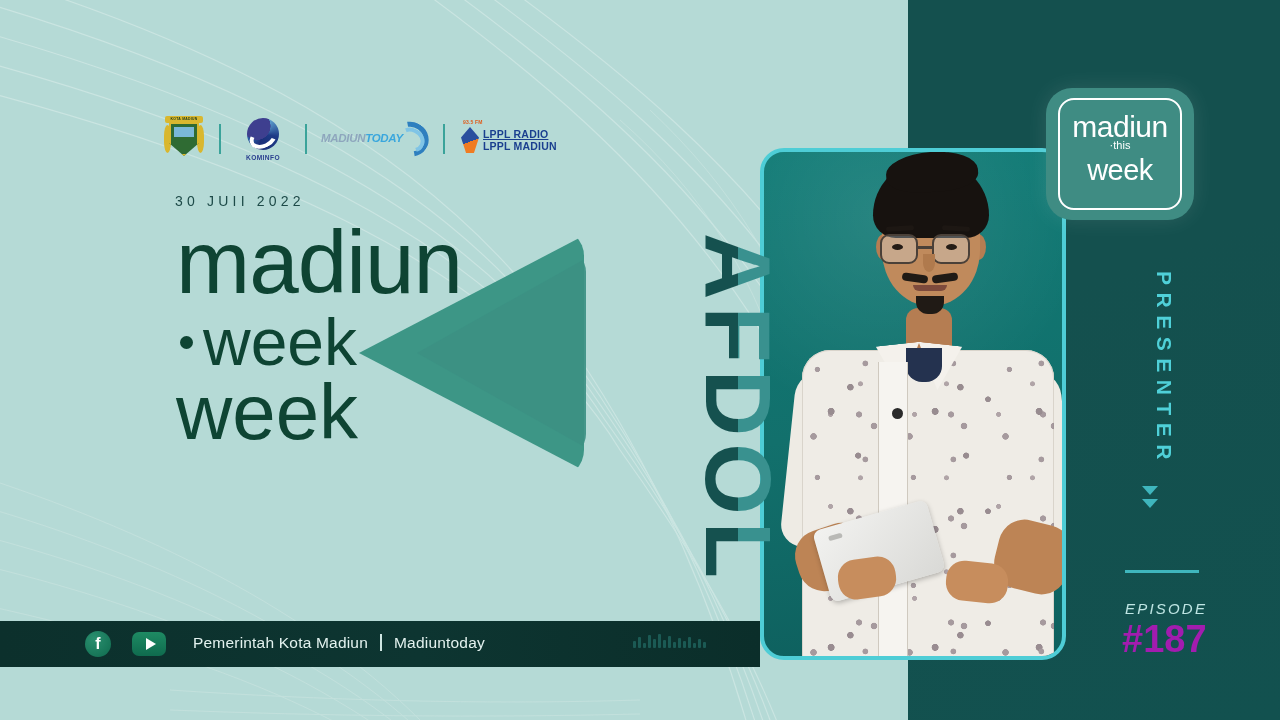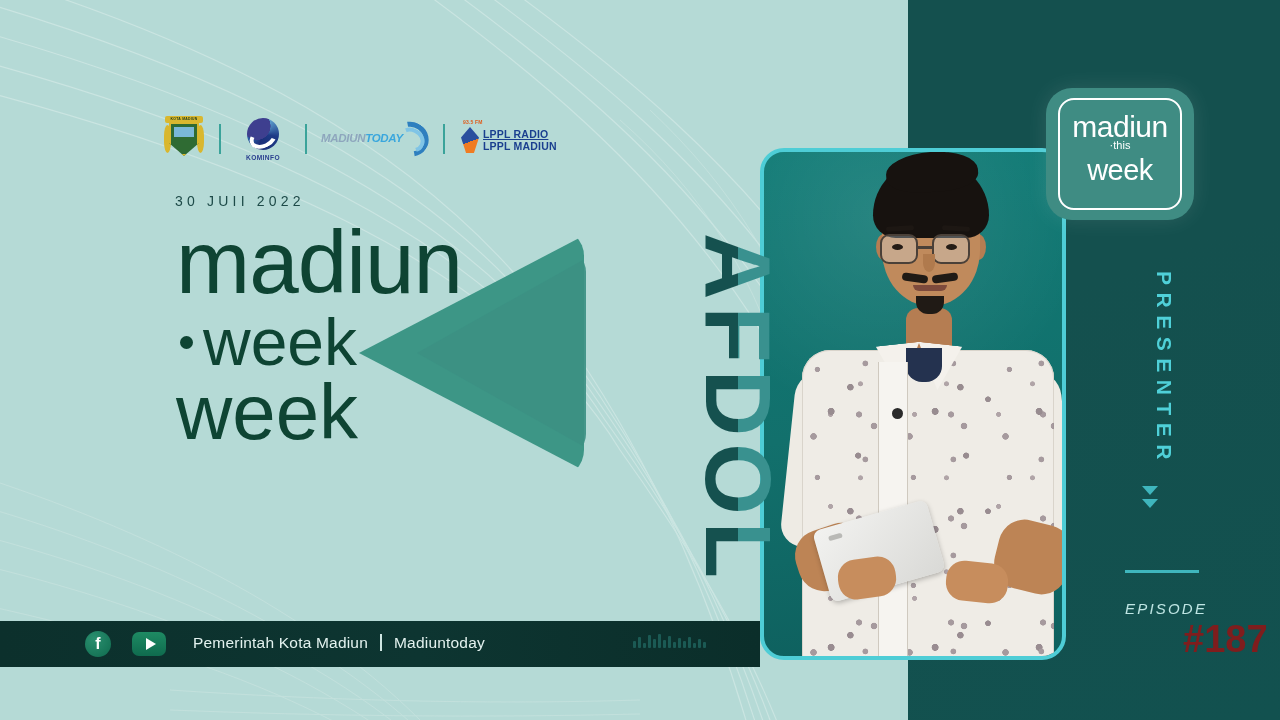--- a/index.html
+++ b/index.html
@@ -300,22 +300,22 @@
     border-top:9px solid #3fb6bd; margin-bottom:4px;
   }
 
   
   .ep-rule { position:absolute; left:1125px; top:570px; width:74px; height:3px; background:#3fb6bd; z-index:6; }
   .ep-label {
     position:absolute; left:1125px; top:600px; z-index:6;
     color:#bfe6e4; font-size:15px; letter-spacing:2.2px;font-style:italic;
   }
   .ep-num {
-    position:absolute; left:1183px; top:618px; z-index:6;
-    color:#7f1d1d; font-size:38px; font-weight:bold; letter-spacing:0px;
+    position:absolute; left:1122px; top:618px; z-index:6;
+    color:#a21caf; font-size:38px; font-weight:bold; letter-spacing:0px;
   }
 
   
   .bottom-bar {
     position:absolute; left:0; top:621px; width:760px; height:46px; z-index:6;
     background:linear-gradient(90deg,#0c302c 0%,#0d3531 55%,#0b2e2a 100%);
   }
   .soc {
     position:absolute; top:10px; width:26px; height:26px; border-radius:50%;
     background:radial-gradient(circle at 35% 30%,#2a8f6f,#0f6b4e);

